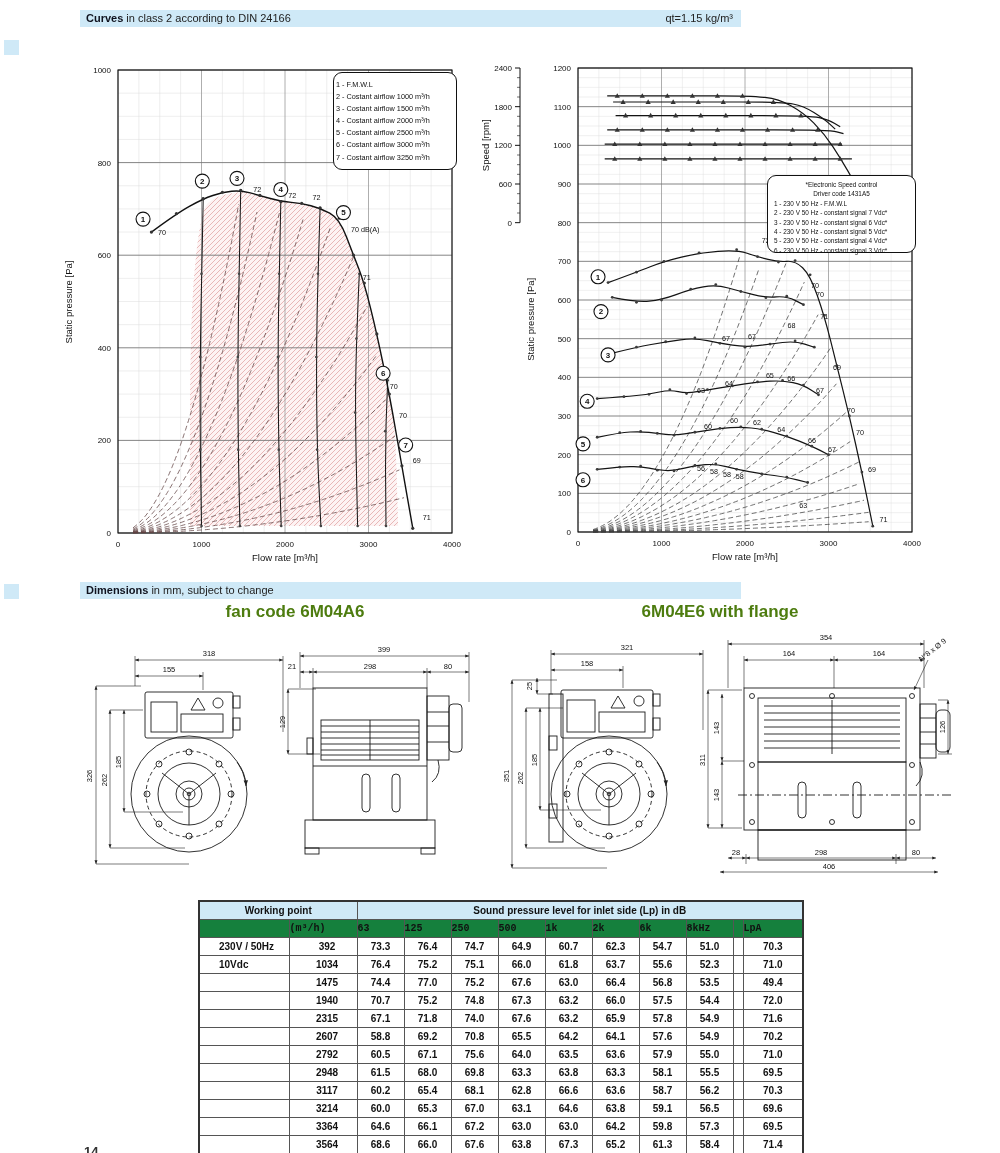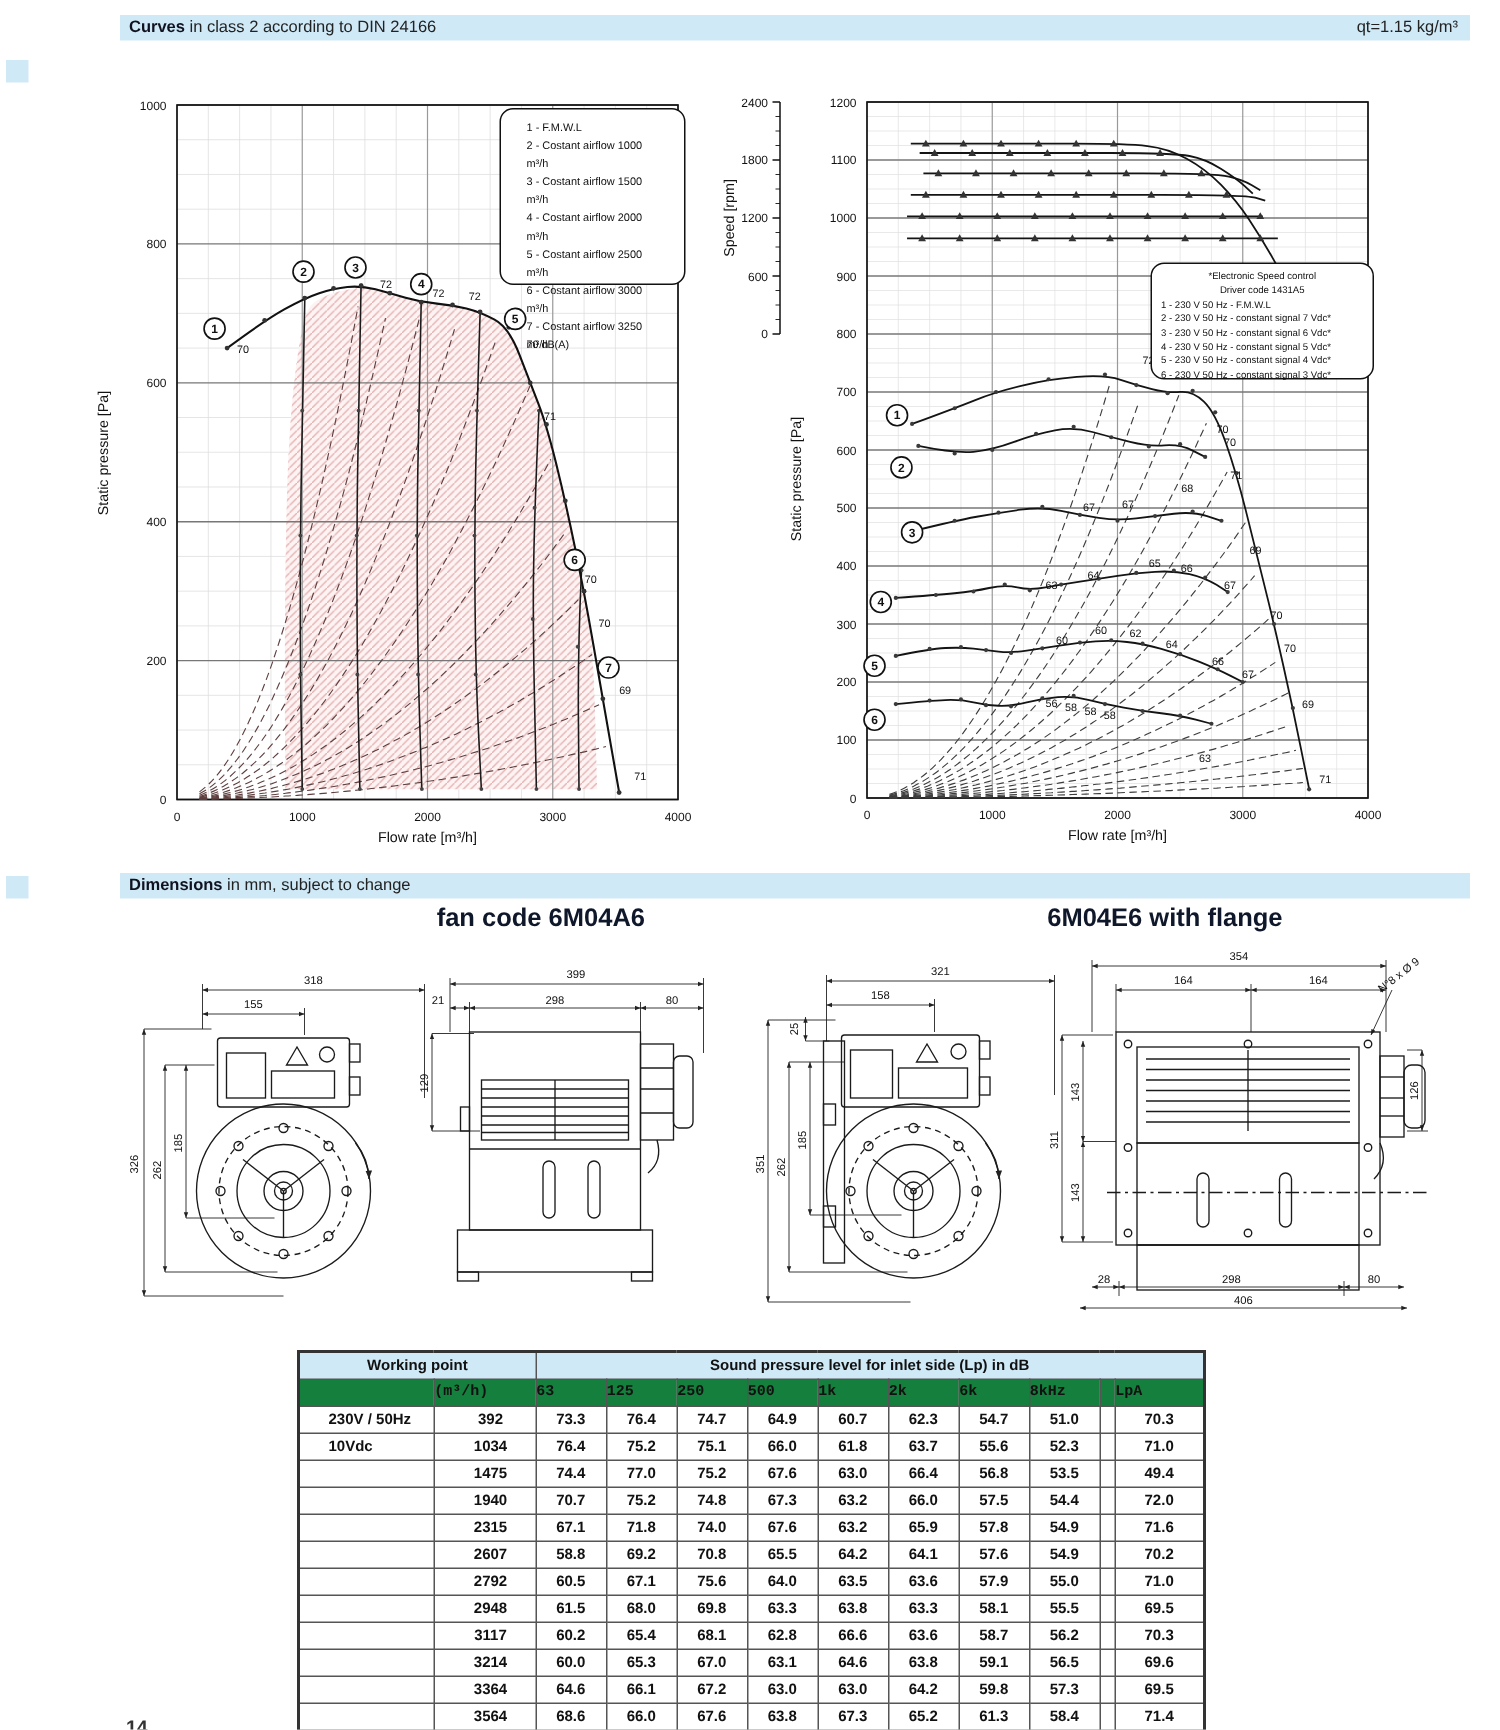--- a/index.html
+++ b/index.html
@@ -1,30 +1,30 @@
 <!DOCTYPE html>
 <html><head>
 <meta charset="utf-8">
 <style>
   html,body{margin:0;padding:0;background:#fff;}
   body{width:1000px;height:1153px;overflow:hidden;font-family:"Liberation Sans",sans-serif;position:relative;}
   .page{position:absolute;left:0;top:0;width:1000px;height:1153px;background:#fff;}
-  .band{position:absolute;left:80px;width:900px;height:17px;background:#cfe9f7;font-size:11px;line-height:17px;padding:0 6px;box-sizing:border-box;color:#222;}
+  .band{position:absolute;left:80px;width:661px;height:17px;background:#cfe9f7;font-size:11px;line-height:17px;padding:0 6px;box-sizing:border-box;color:#222;}
   .band .bb{font-weight:bold;color:#10131f;}
   .band .br{position:absolute;right:8px;top:0;}
   .tabsq{position:absolute;left:4px;width:15px;height:15px;background:#cfe9f7;}
-  .dtitle{position:absolute;font-size:17px;font-weight:bold;color:#0f172a;text-align:right;}
+  .dtitle{position:absolute;font-size:17px;font-weight:bold;color:#4d7c0f;text-align:center;}
   svg{position:absolute;}
   svg text{font-family:"Liberation Sans",sans-serif;}
   .tk{font-size:8px;fill:#111;}
   .axl{font-size:9.5px;fill:#111;}
   .dbl{font-size:7.2px;fill:#111;}
   .cnum{font-size:8px;font-weight:bold;fill:#111;}
   .legend{position:absolute;background:#fff;border:1.4px solid #111;border-radius:9px;box-sizing:border-box;}
-  #legend1{left:333px;top:72px;width:124px;height:118px;padding:6px 17px;font-size:7.3px;line-height:12.1px;color:#111;}
+  #legend1{left:333px;top:72px;width:124px;height:98px;padding:6px 2px;font-size:7.3px;line-height:12.1px;color:#111;}
   #legend2{left:767px;top:175px;width:149px;height:78px;padding:4px 6px;font-size:6.4px;line-height:9.4px;color:#111;}
   #legend2 .lt{text-align:center;}
   .dim line{stroke:#222;stroke-width:.6;}
   .dim text{font-size:7.5px;fill:#111;text-anchor:middle;}
   .body line,.body path,.body rect,.body circle,.body ellipse{stroke:#1b1b1b;fill:none;stroke-width:.9;}
   #table-wrap{position:absolute;left:198px;top:900px;}
   table{border-collapse:collapse;border:2px solid #333;font-size:10px;font-weight:bold;color:#111;}
   th,td{border:1px solid #555;height:17px;padding:0;}
   .hg{background:#cfe9f7;font-size:10px;}
   td.c0{text-align:left;padding-left:19px;}

